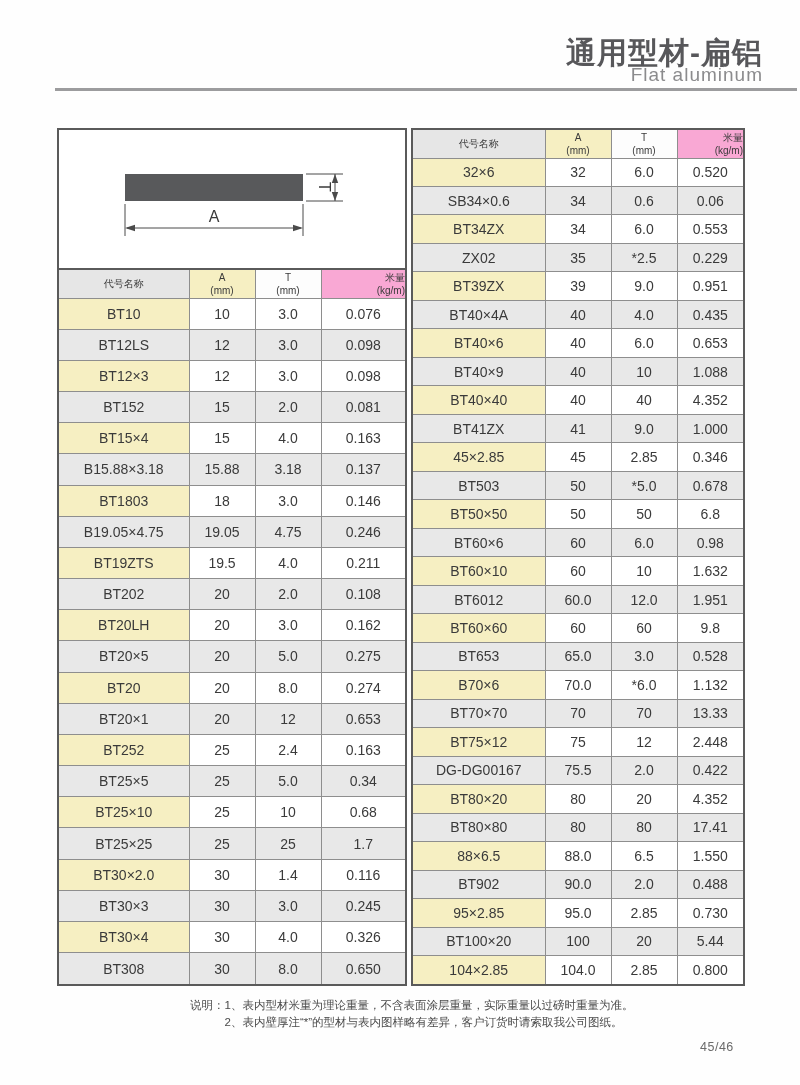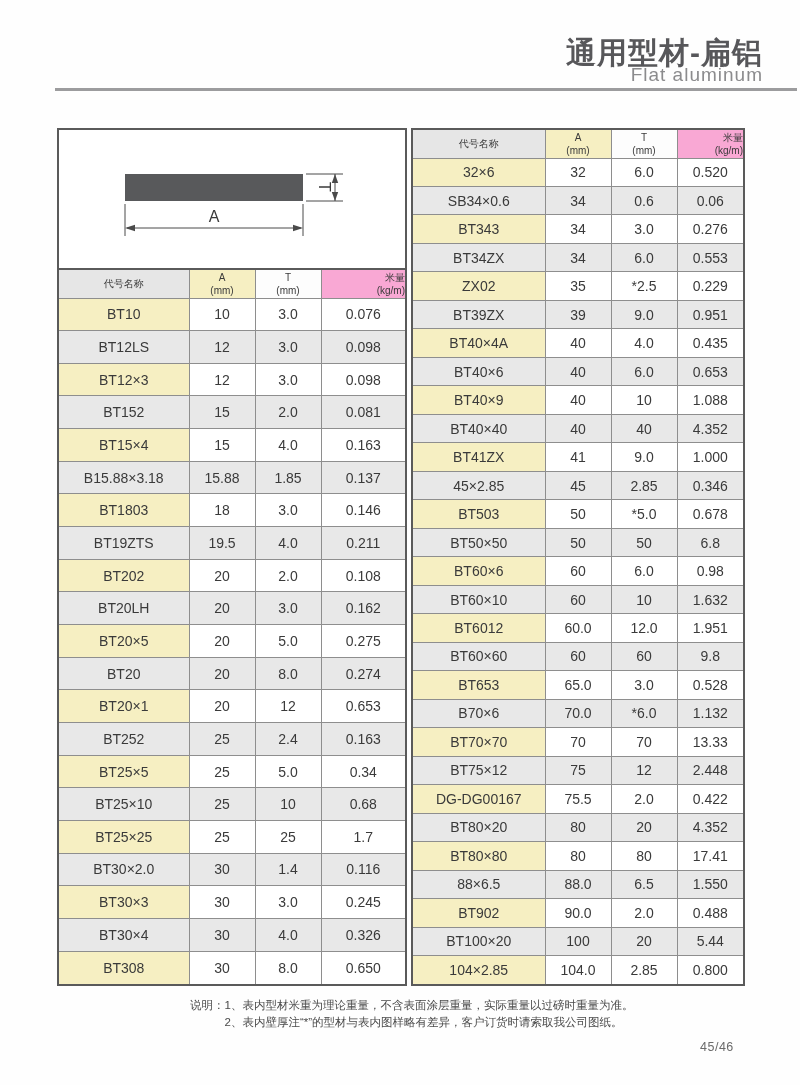--- a/index.html
+++ b/index.html
@@ -138,28 +138,34 @@
             </tr>
             <tr>
               <td>BT15×4</td>
               <td>15</td>
               <td>4.0</td>
               <td>0.163</td>
             </tr>
             <tr>
               <td>B15.88×3.18</td>
               <td>15.88</td>
-              <td>1.85</td>
+              <td>3.18</td>
               <td>0.137</td>
             </tr>
             <tr>
               <td>BT1803</td>
               <td>18</td>
               <td>3.0</td>
               <td>0.146</td>
+            </tr>
+            <tr>
+              <td>B19.05×4.75</td>
+              <td>19.05</td>
+              <td>4.75</td>
+              <td>0.246</td>
             </tr>
             <tr>
               <td>BT19ZTS</td>
               <td>19.5</td>
               <td>4.0</td>
               <td>0.211</td>
             </tr>
             <tr>
               <td>BT202</td>
               <td>20</td>
@@ -276,26 +282,20 @@
               <td>6.0</td>
               <td>0.520</td>
             </tr>
             <tr>
               <td>SB34×0.6</td>
               <td>34</td>
               <td>0.6</td>
               <td>0.06</td>
             </tr>
             <tr>
-              <td>BT343</td>
-              <td>34</td>
-              <td>3.0</td>
-              <td>0.276</td>
-            </tr>
-            <tr>
               <td>BT34ZX</td>
               <td>34</td>
               <td>6.0</td>
               <td>0.553</td>
             </tr>
             <tr>
               <td>ZX02</td>
               <td>35</td>
               <td>*2.5</td>
               <td>0.229</td>
@@ -424,20 +424,26 @@
               <td>88×6.5</td>
               <td>88.0</td>
               <td>6.5</td>
               <td>1.550</td>
             </tr>
             <tr>
               <td>BT902</td>
               <td>90.0</td>
               <td>2.0</td>
               <td>0.488</td>
+            </tr>
+            <tr>
+              <td>95×2.85</td>
+              <td>95.0</td>
+              <td>2.85</td>
+              <td>0.730</td>
             </tr>
             <tr>
               <td>BT100×20</td>
               <td>100</td>
               <td>20</td>
               <td>5.44</td>
             </tr>
             <tr>
               <td>104×2.85</td>
               <td>104.0</td>

